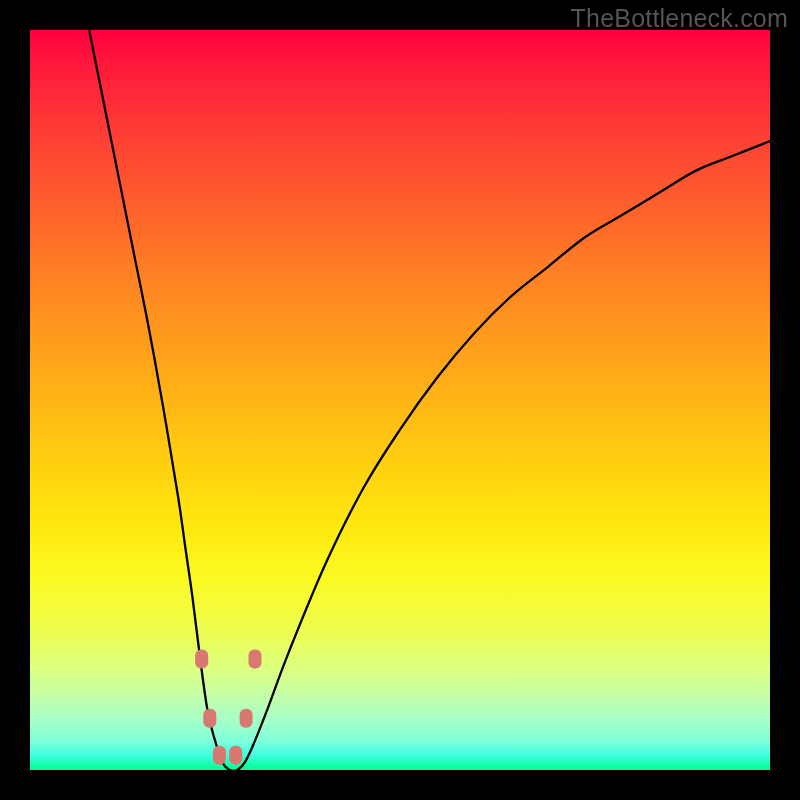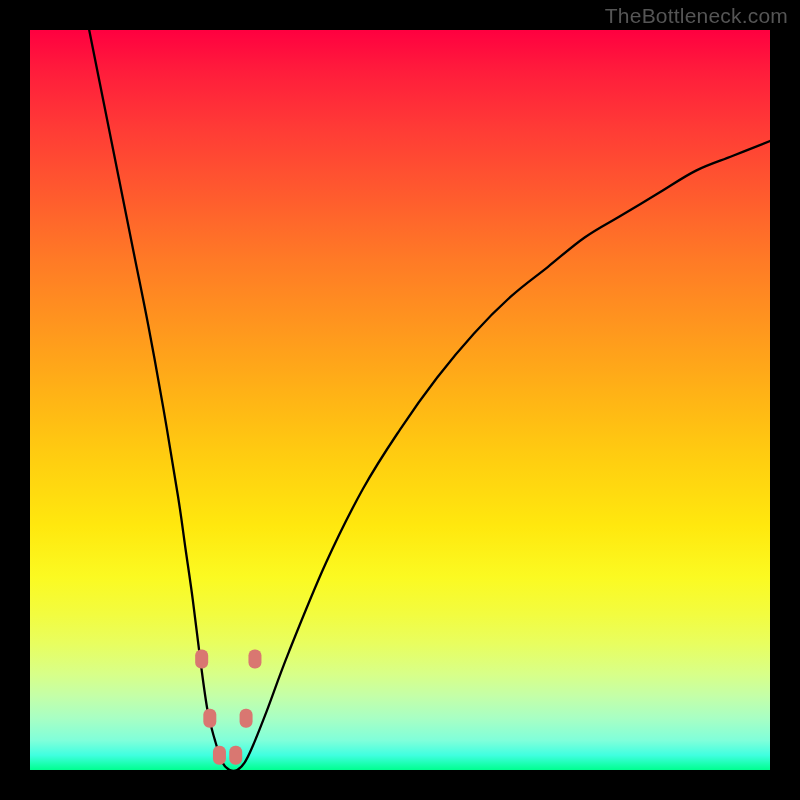--- a/index.html
+++ b/index.html
@@ -50,21 +50,21 @@
       #80ffda 96%,
       #40ffe0 98%,
       #00ff90 100%
     );
   }
   .watermark {
     position: absolute;
     top: 4px;
     right: 12px;
     color: #555555;
-    font-size: 21px;
+    font-size: 25px;
     font-weight: 400;
     letter-spacing: 0.2px;
     z-index: 10;
   }
   svg.curve {
     position: absolute;
     inset: 0;
   }
 </style>
 </head>

